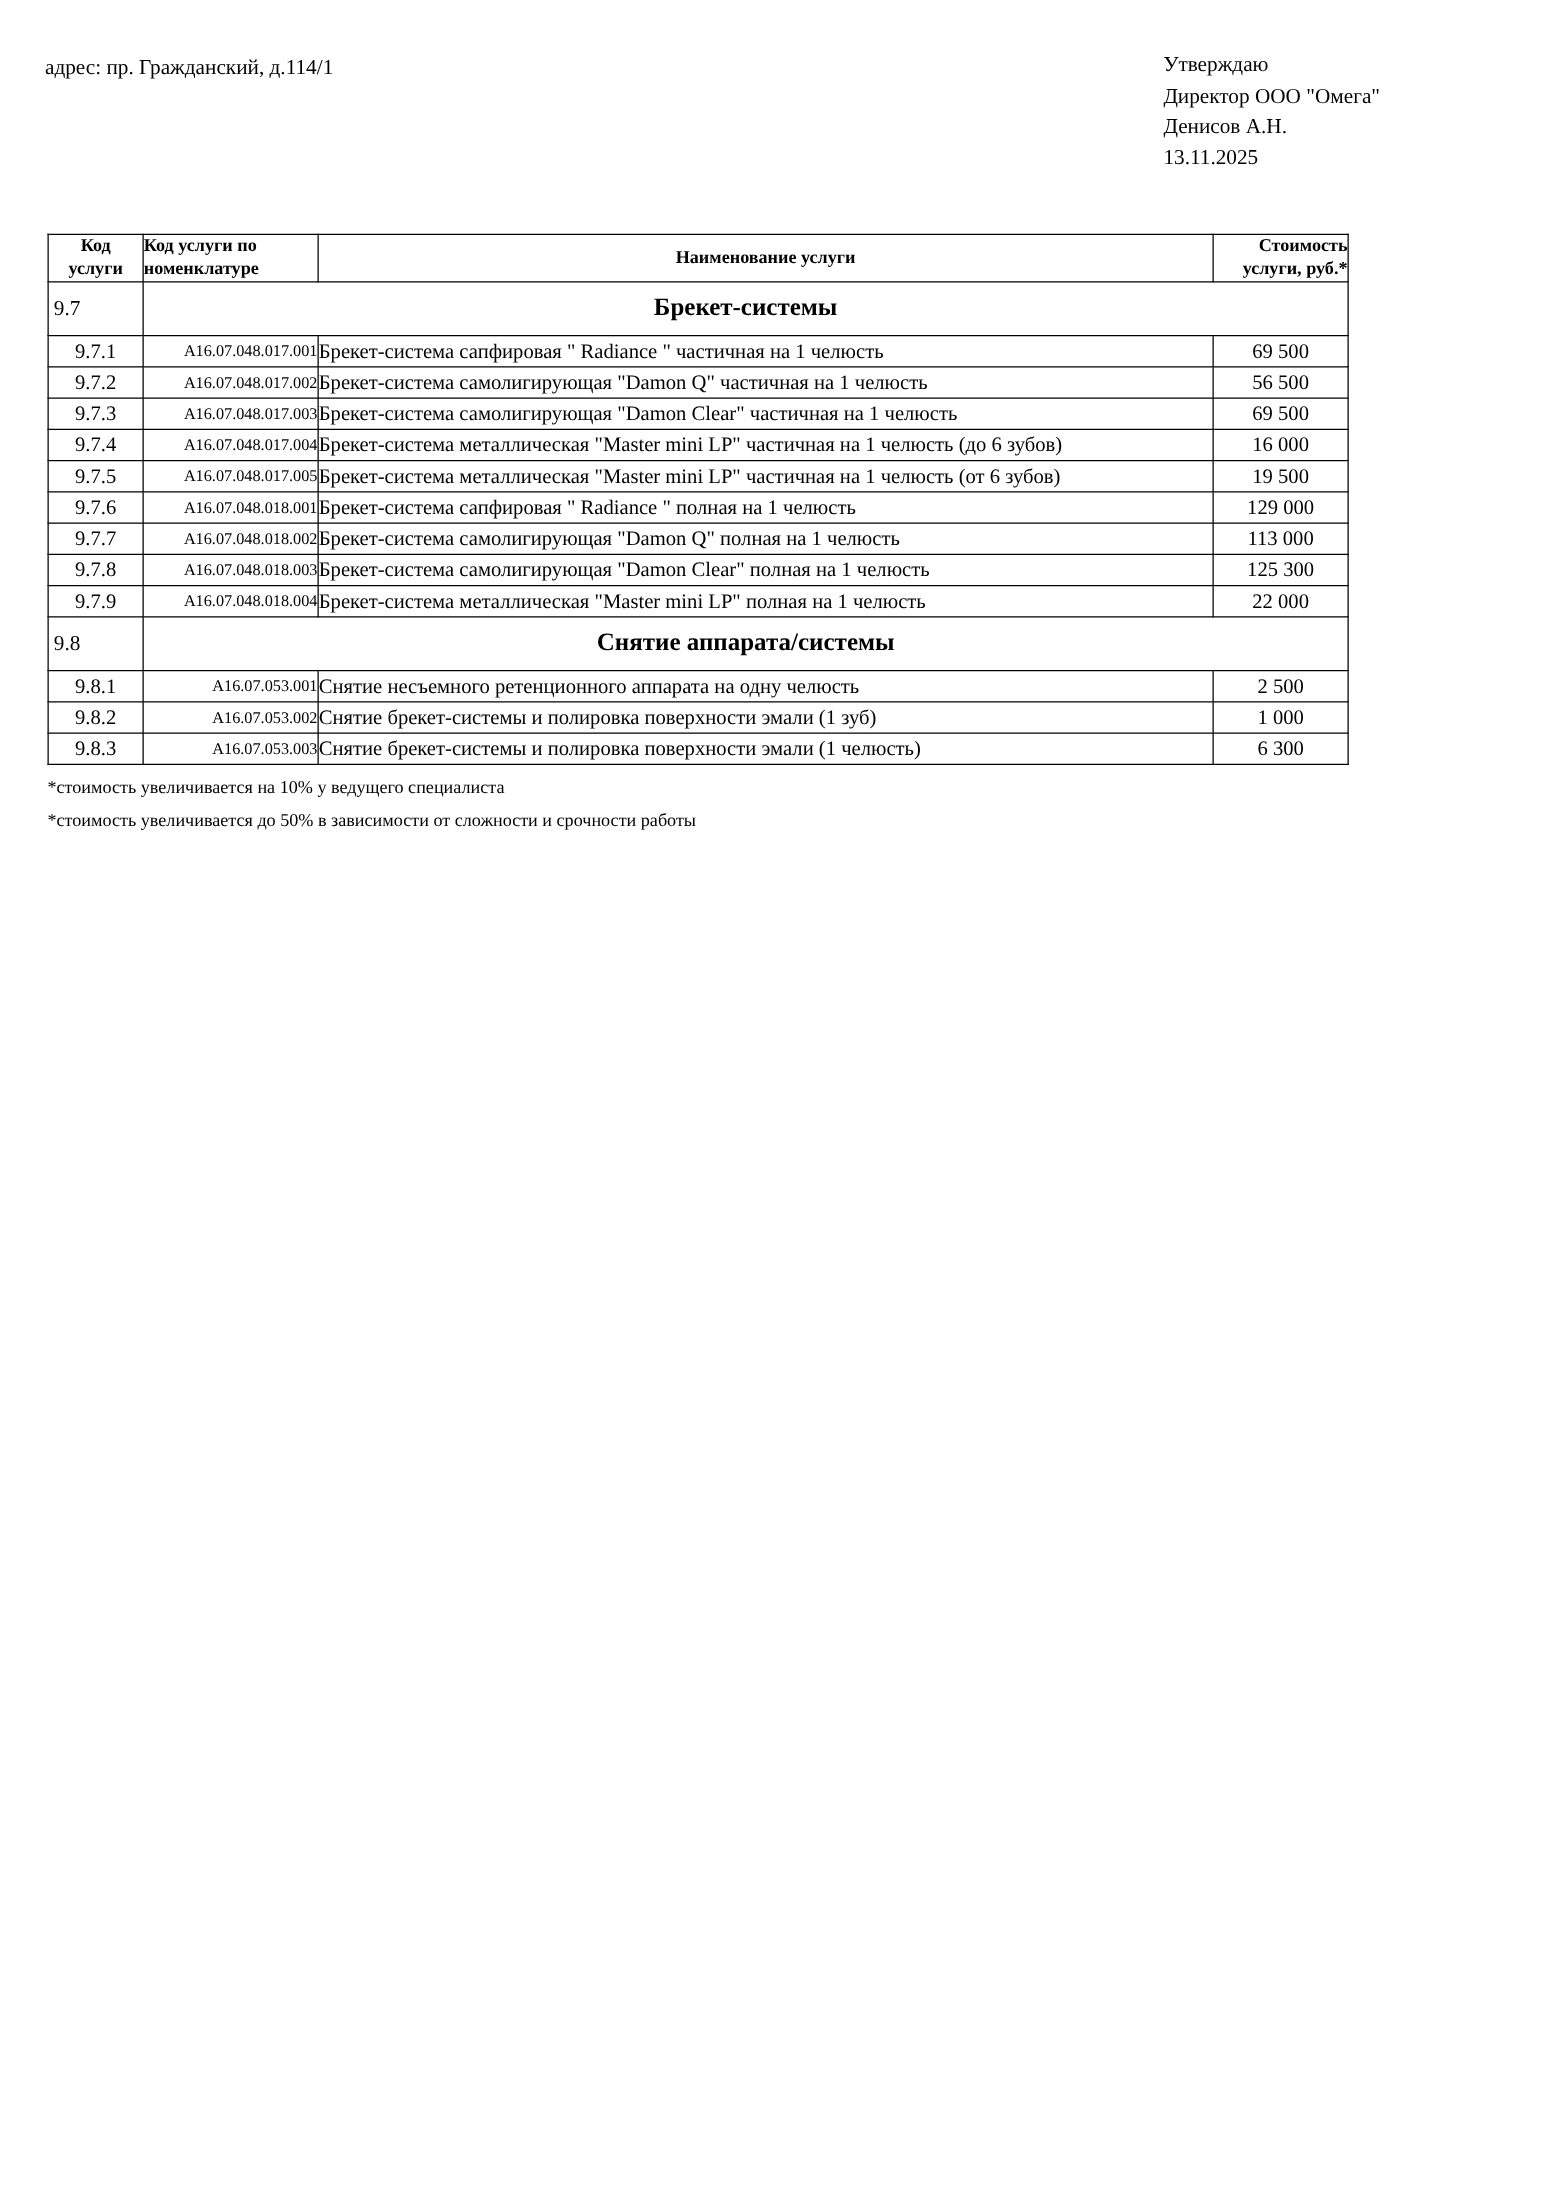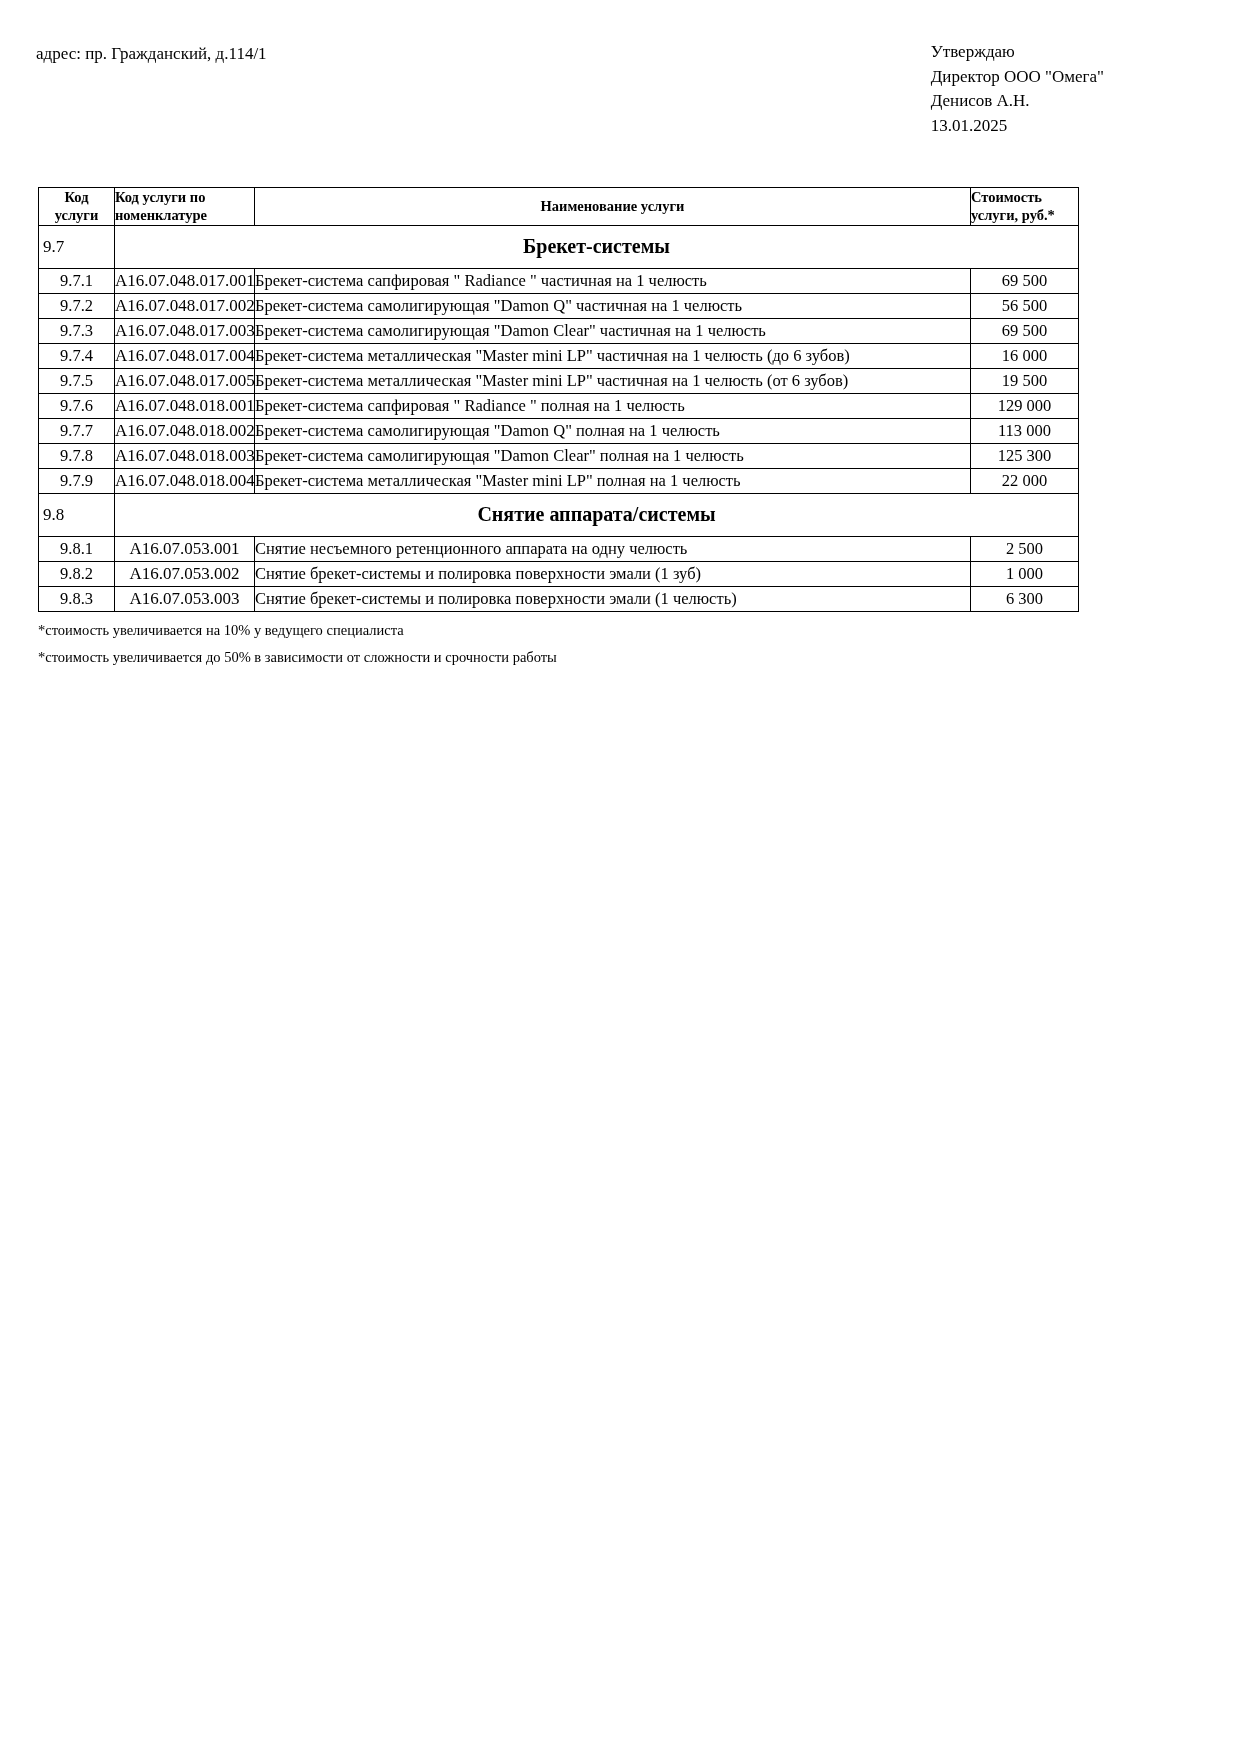--- a/index.html
+++ b/index.html
@@ -62,21 +62,21 @@
 
   thead th {
     font-size: 14.5px;
     font-weight: bold;
     line-height: 1.28;
     padding: 5px 4px;
   }
   th.h-code   { text-align: center; }
   th.h-nomen  { text-align: left; padding-left: 5px; }
   th.h-name   { text-align: center; }
-  th.h-price  { text-align: left; }
+  th.h-price  { text-align: right; }
 
   tr.section td {
     font-size: 20px;
     font-weight: bold;
     text-align: center;
     padding: 6px 4px;
     height: 30px;
   }
   tr.section td.sec-num {
     font-size: 17px;
@@ -84,22 +84,22 @@
     text-align: left;
   }
 
   tr.item td { height: 24px; }
   td.code {
     font-size: 16.5px;
     text-align: center;
     padding: 2px 2px;
   }
   td.nomen {
-    font-size: 17px;
-    text-align: center;
+    font-size: 13px;
+    text-align: right;
     padding: 2px 4px 2px 5px;
   }
   td.name {
     font-size: 16.5px;
     text-align: left;
     padding: 2px 4px 2px 5px;
     white-space: nowrap;
     overflow: hidden;
   }
   td.price {
@@ -123,21 +123,21 @@
 <body>
 
 <div class="page">
 
   <div class="doc-header">
     <div class="address-block">адрес: пр. Гражданский, д.114/1</div>
     <div class="approve-block">
       <div>Утверждаю</div>
       <div>Директор ООО "Омега"</div>
       <div>Денисов А.Н.</div>
-      <div>13.01.2025</div>
+      <div>13.11.2025</div>
     </div>
   </div>
 
   <table class="price">
     <colgroup>
       <col class="c-code">
       <col class="c-nomen">
       <col class="c-name">
       <col class="c-price">
     </colgroup>

